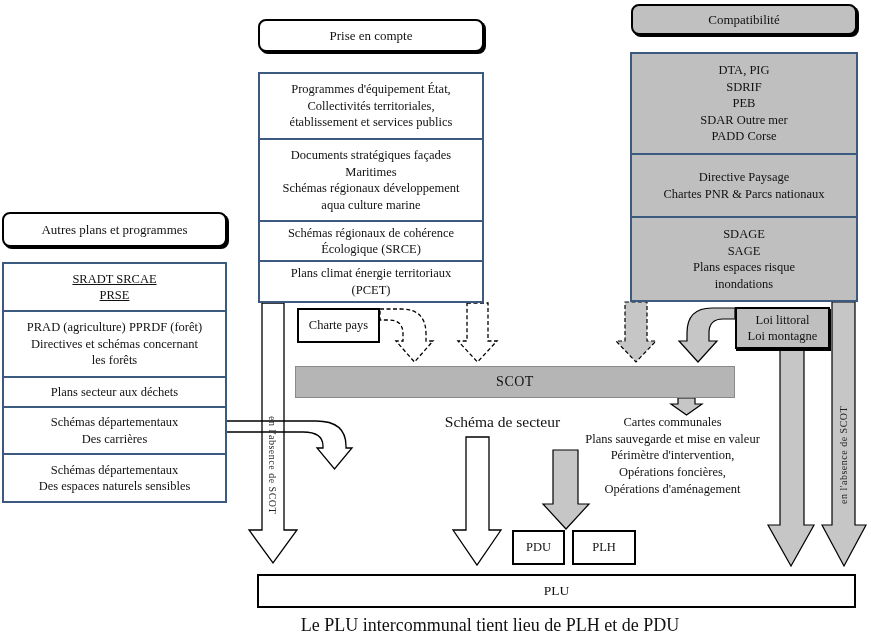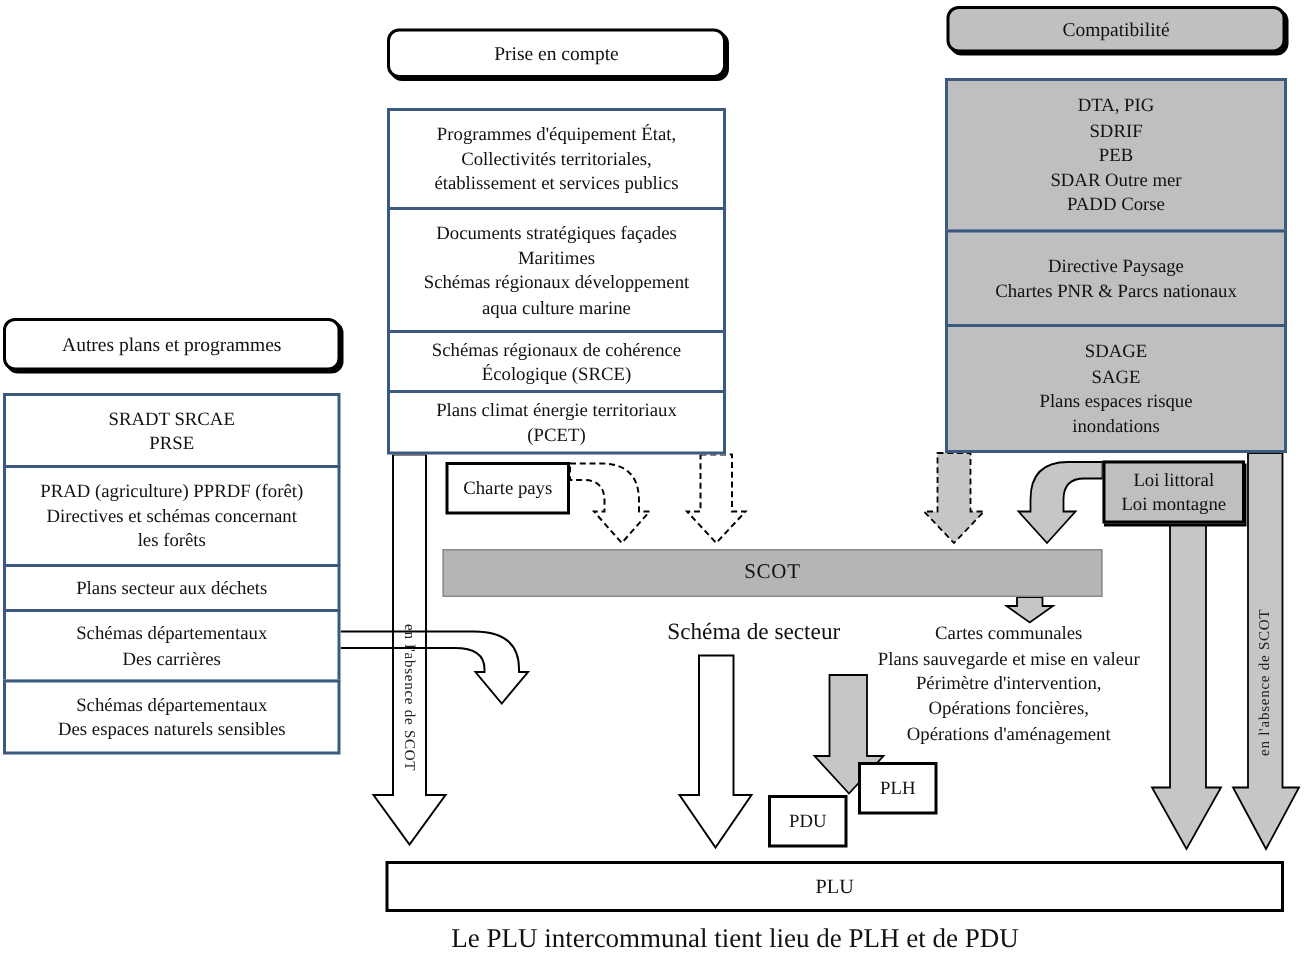--- a/index.html
+++ b/index.html
@@ -79,21 +79,21 @@
 PEB
 SDAR Outre mer
 PADD Corse</div>
   <div class="abs cell gbox" style="left:630px;top:153px;width:228px;height:65px;">Directive Paysage
 Chartes PNR &amp; Parcs nationaux</div>
   <div class="abs cell gbox" style="left:630px;top:216px;width:228px;height:86px;">SDAGE
 SAGE
 Plans espaces risque
 inondations</div>
 
-  <div class="abs cell box" style="left:2px;top:262px;width:225px;height:50px;">SRADT SRCAE
+  <div class="abs cell box" style="left:2px;top:262px;width:225px;height:50px;text-decoration:underline;">SRADT SRCAE
 PRSE</div>
   <div class="abs cell box" style="left:2px;top:310px;width:225px;height:68px;">PRAD (agriculture) PPRDF (forêt)
 Directives et schémas  concernant
 les forêts</div>
   <div class="abs cell box" style="left:2px;top:376px;width:225px;height:32px;">Plans secteur aux déchets</div>
   <div class="abs cell box" style="left:2px;top:406px;width:225px;height:49px;">Schémas départementaux
 Des carrières</div>
   <div class="abs cell box" style="left:2px;top:453px;width:225px;height:50px;">Schémas départementaux
 Des espaces naturels sensibles</div>
 
@@ -106,17 +106,17 @@
   <div class="abs freetext" style="left:570px;top:414px;width:205px;">Cartes communales
 Plans sauvegarde  et mise en valeur
 Périmètre d'intervention,
 Opérations foncières,
 Opérations d'aménagement</div>
 
   <div class="abs vtext" style="left:261px;top:395px;width:23px;height:140px;">en l'absence de SCOT</div>
   <div class="abs vtext flip" style="left:832px;top:380px;width:23px;height:150px;">en l'absence de SCOT</div>
 
   <div class="abs cell plain" style="left:512px;top:530px;width:53px;height:35px;">PDU</div>
-  <div class="abs cell plain" style="left:572px;top:508px;width:53px;height:35px;">PLH</div>
+  <div class="abs cell plain" style="left:572px;top:530px;width:64px;height:35px;">PLH</div>
   <div class="abs cell plain" style="left:257px;top:574px;width:599px;height:34px;font-size:13.5px;">PLU</div>
 
   <div class="abs caption" style="left:270px;top:615px;width:440px;">Le PLU intercommunal tient  lieu de PLH et de PDU</div>
 </div>
 
 </body></html>

